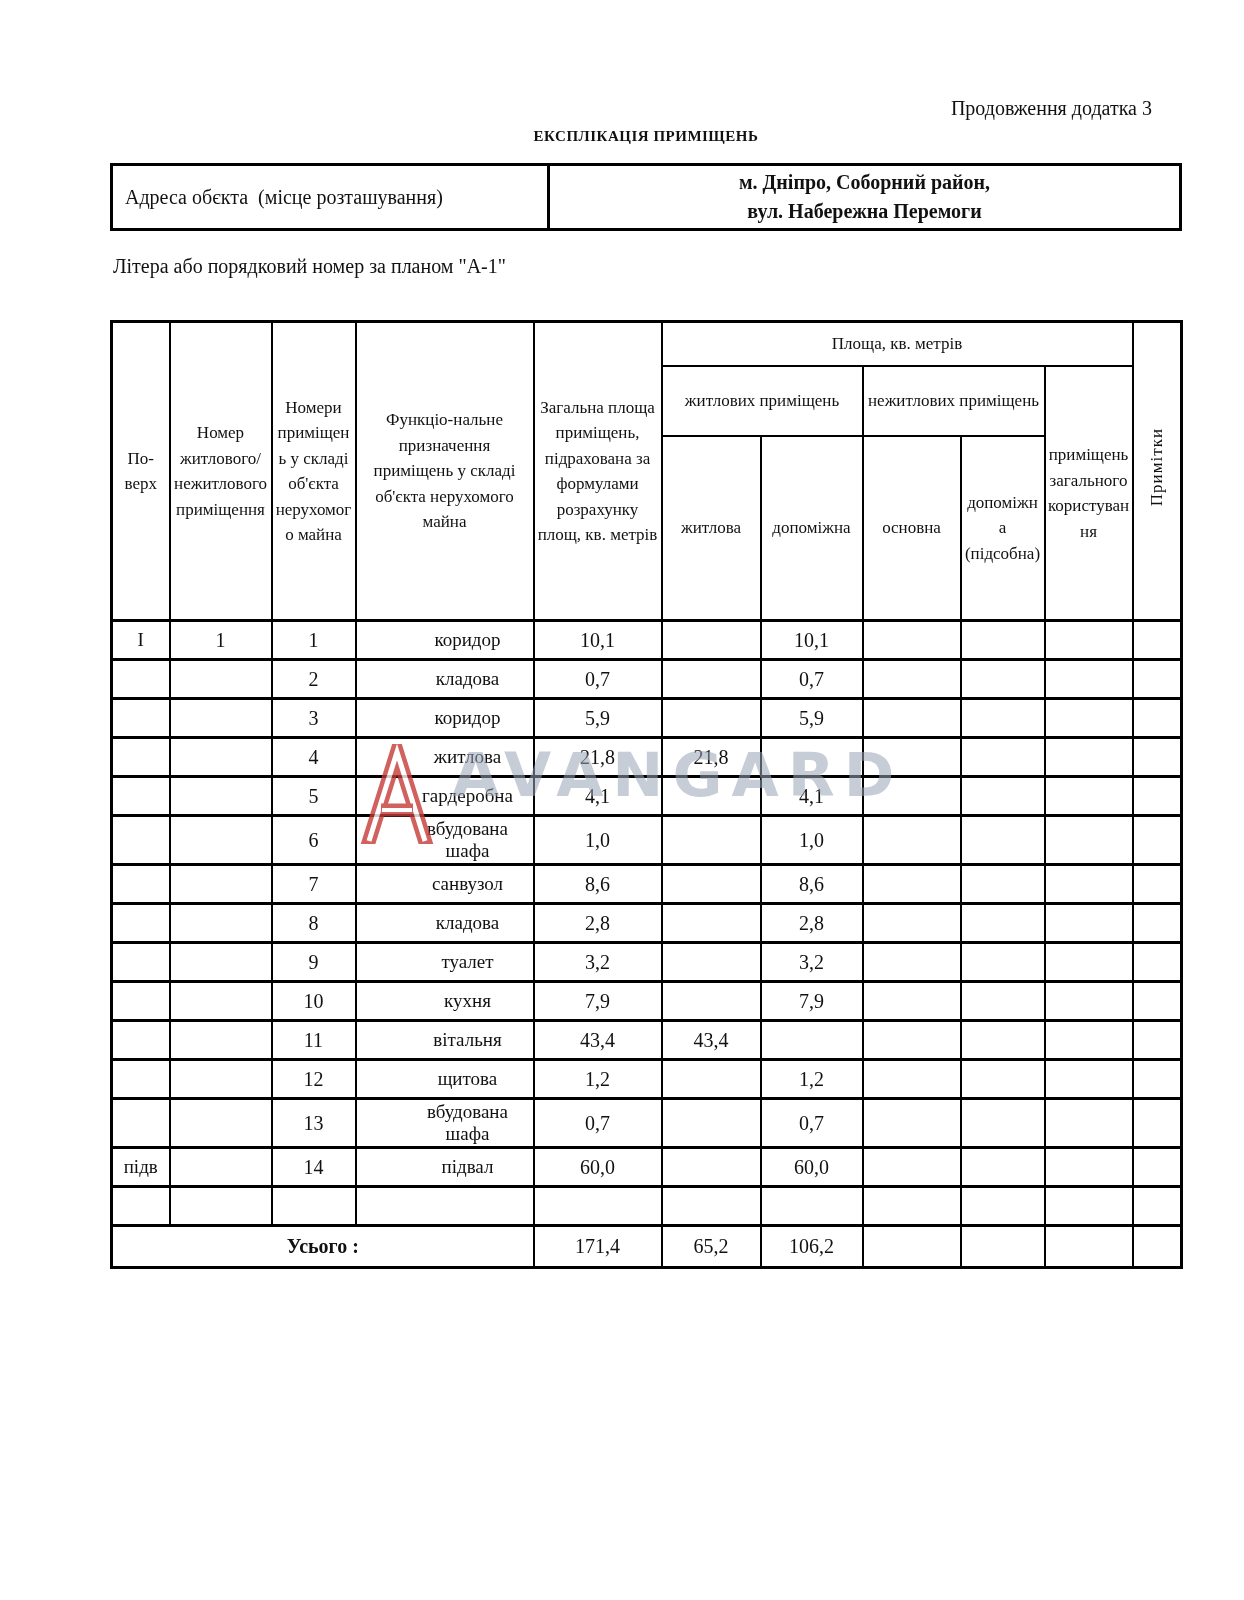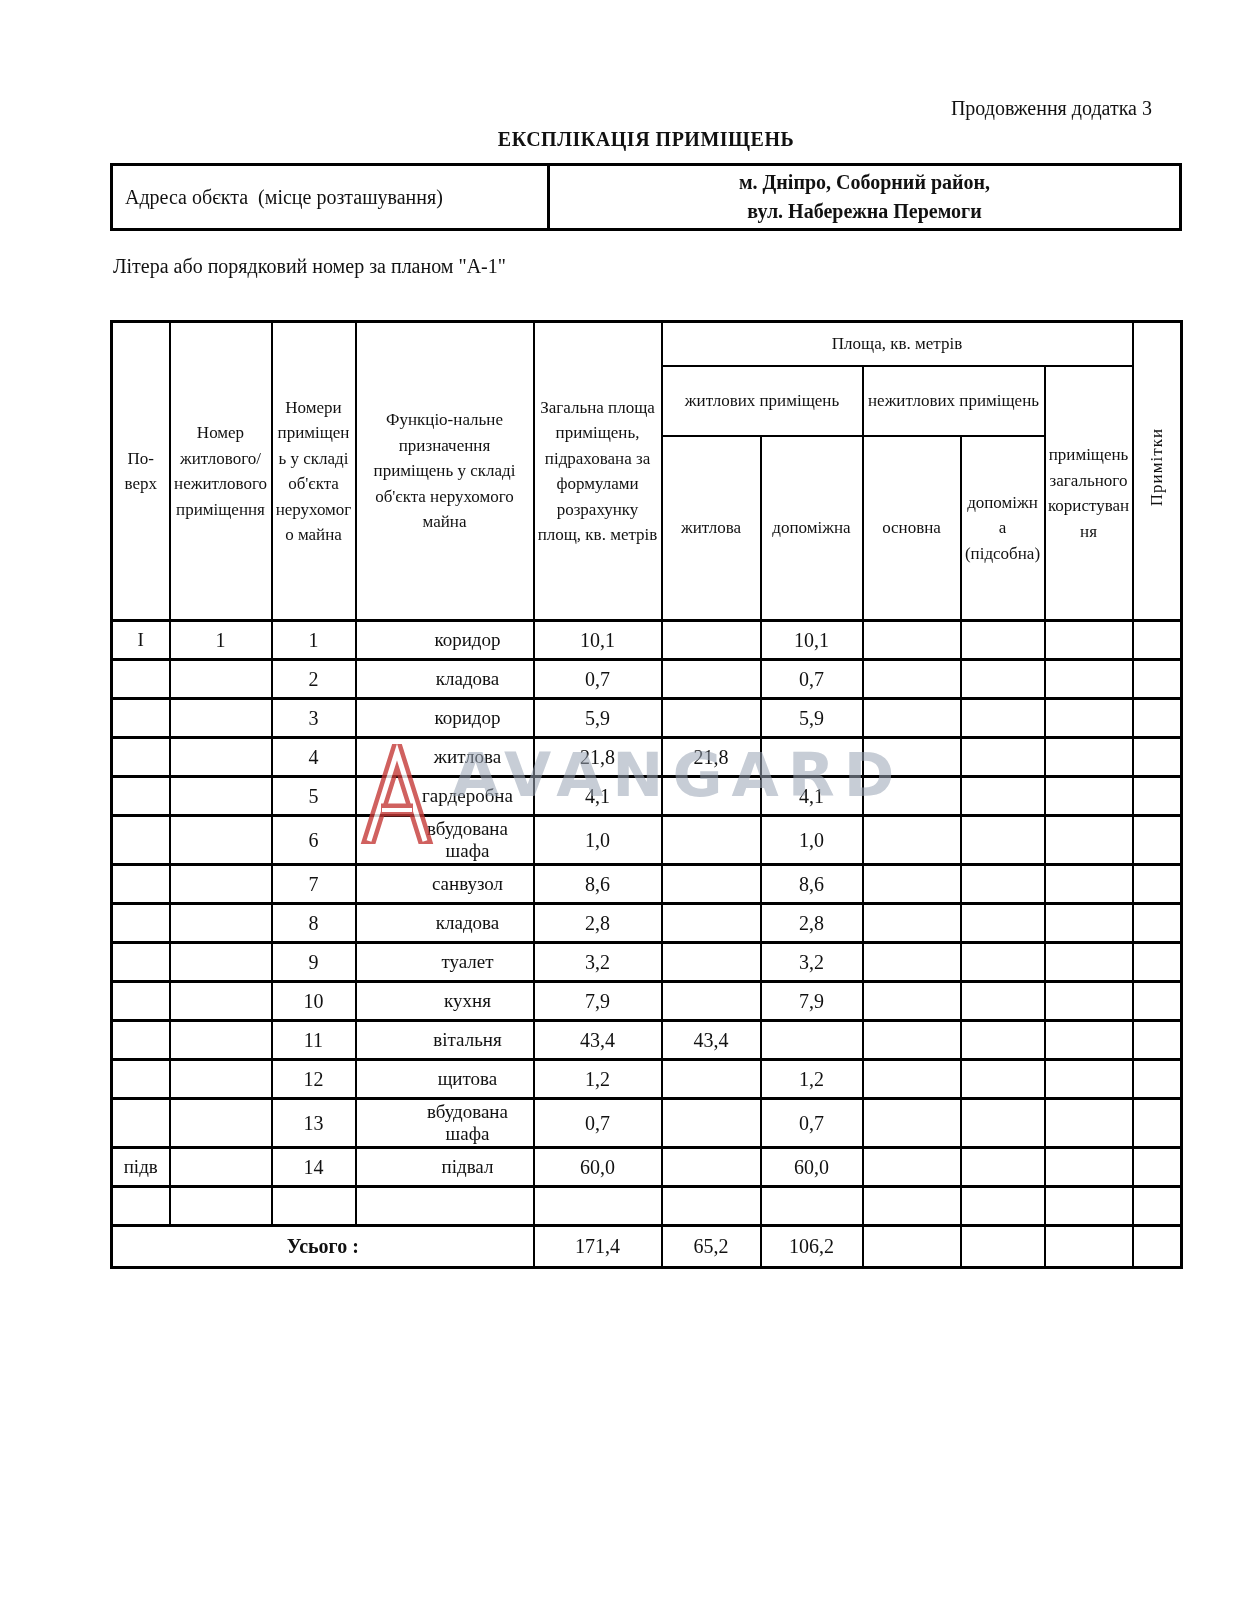--- a/index.html
+++ b/index.html
@@ -17,21 +17,21 @@
     top: 97px;
     right: 92px;
     font-size: 20px;
   }
   .title {
     position: absolute;
     top: 128px;
     left: 110px;
     width: 1072px;
     text-align: center;
-    font-size: 20px;
+    font-size: 15px;
     font-weight: bold;
     letter-spacing: 0.5px;
   }
   table.addr {
     position: absolute;
     top: 163px;
     left: 110px;
     width: 1072px;
     border-collapse: collapse;
     table-layout: fixed;

